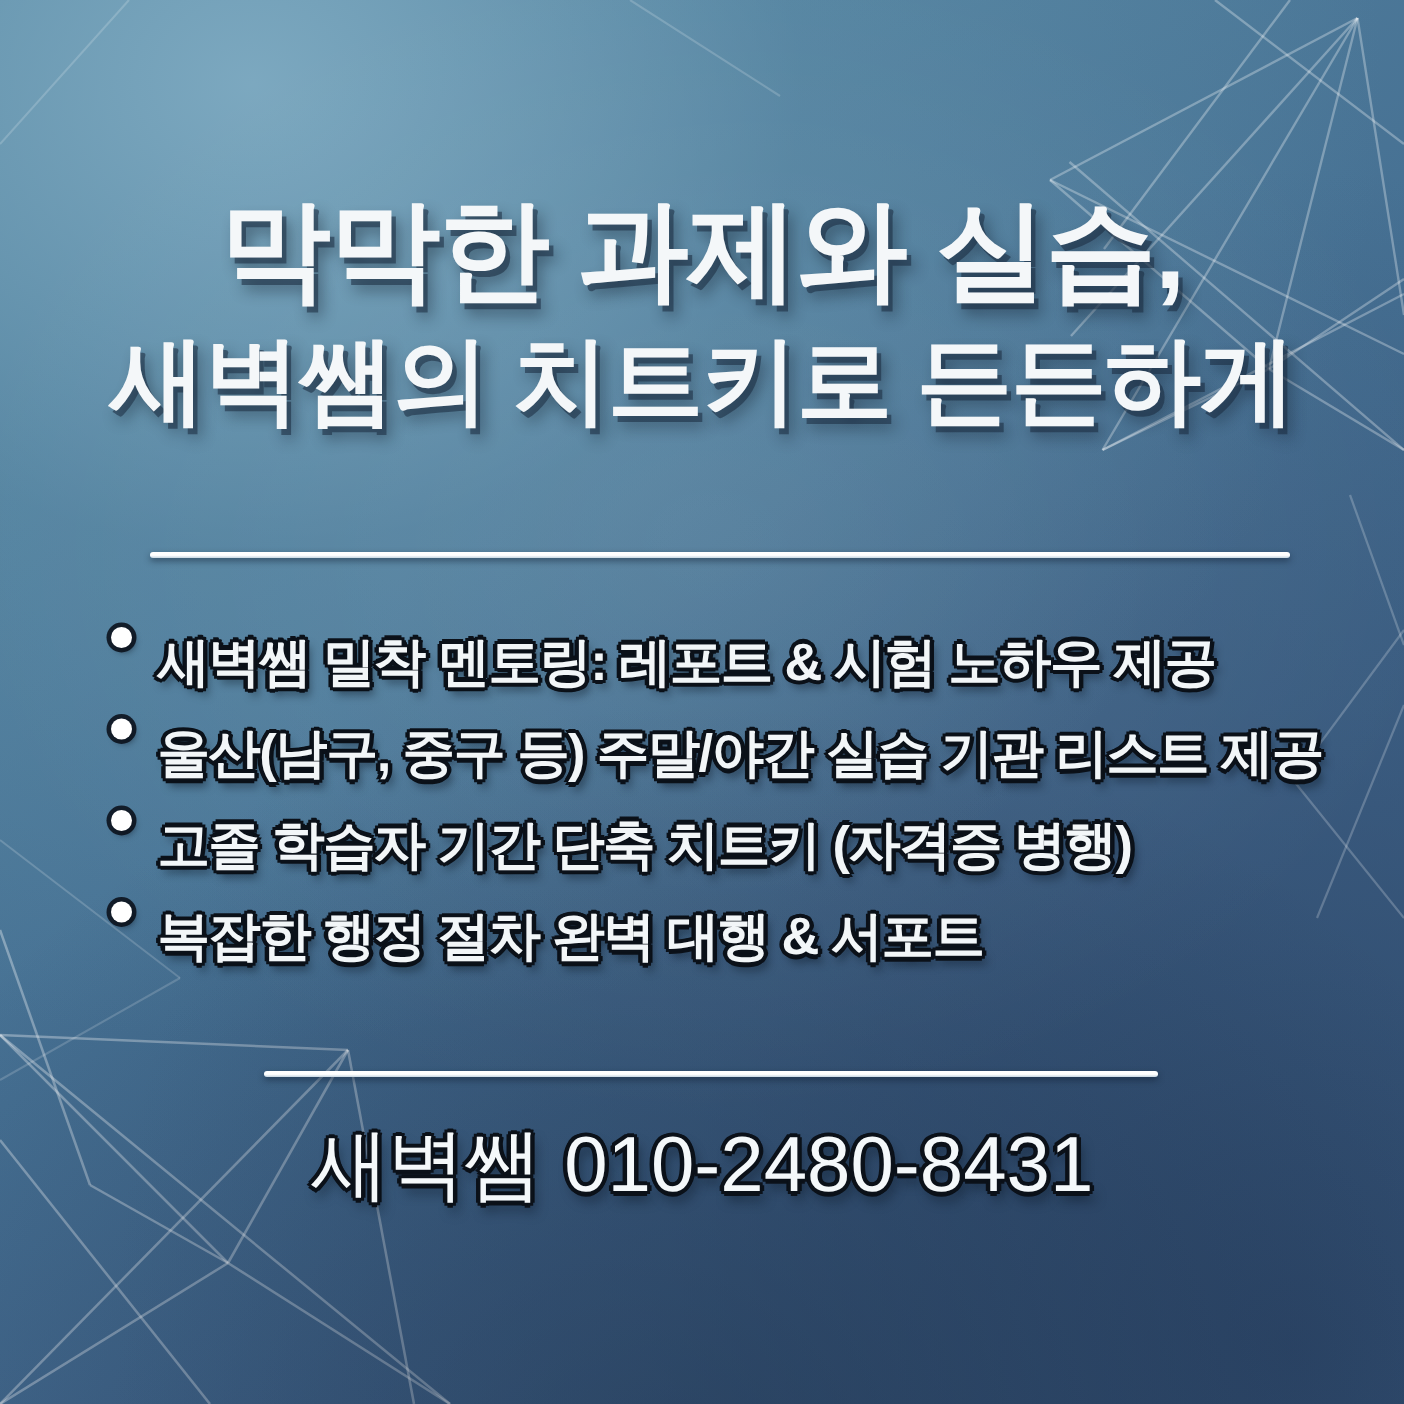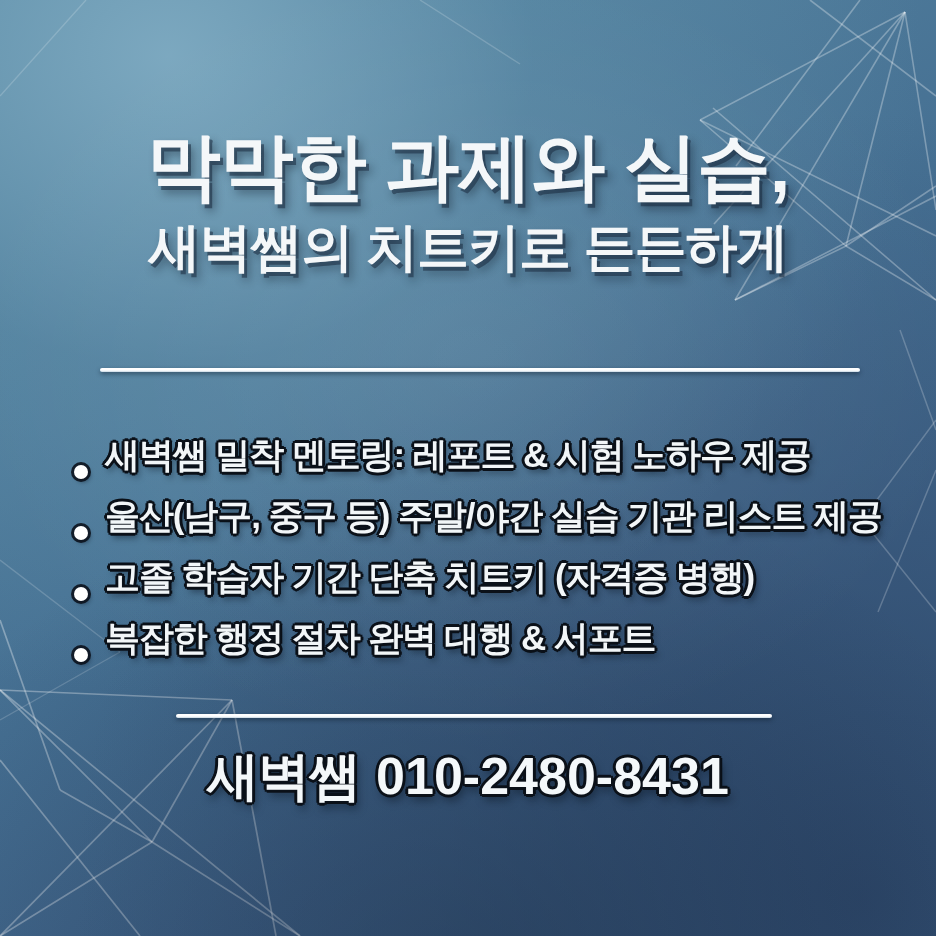--- a/index.html
+++ b/index.html
@@ -36,35 +36,35 @@
   #headline .hl{
     display:block;
     color:#f4f7f9;
     font-size:74px;
     font-weight:700;
     letter-spacing:-1px;
     text-shadow:
       3px 4px 0 rgba(26,42,62,.55),
       5px 7px 10px rgba(14,24,38,.45);
   }
-  #headline .hl2{font-size:52px;margin-top:14px;}
+  #headline .hl2{font-size:64px;margin-top:14px;}
 
   
   .divider{
     position:absolute;height:4px;border-radius:2px;
     background:linear-gradient(to bottom,#ffffff 0%,#ffffff 55%,#c6d6e2 100%);
     box-shadow:0 2px 4px rgba(14,26,44,.5);
   }
   #divider-top{left:100px;width:760px;top:368px;}
   #divider-bottom{left:176px;width:596px;top:714px;}
 
   
   #bullets{position:absolute;left:72px;top:418px;width:850px;}
   .bullet-row{
-    display:flex;align-items:flex-end;
+    display:flex;align-items:flex-start;
     height:61px;
   }
   .bullet-dot{
     flex:0 0 auto;
     width:14px;height:14px;border-radius:50%;
     background:#ffffff;
     margin-right:17px;margin-left:2px;
     box-shadow:
       0 0 0 3px rgba(10,16,26,.88),
       2px 3px 4px rgba(10,18,30,.5);
@@ -86,21 +86,21 @@
 
   
   #contact{
     position:absolute;left:0;right:0;top:742px;
     text-align:center;
   }
   #contact .line{
     display:inline-block;
     color:#f4f8fa;
     font-size:52px;
-    font-weight:700;
+    font-weight:400;
     letter-spacing:-1px;
     text-shadow:
       -2px -2px 0 #0b1119, 2px -2px 0 #0b1119,
       -2px  2px 0 #0b1119, 2px  2px 0 #0b1119,
       -3px  0   0 #0b1119, 3px  0   0 #0b1119,
        0   -3px 0 #0b1119, 0    3px 0 #0b1119,
        3px  6px 8px rgba(8,16,28,.55);
   }
   #contact .brand{margin-right:16px;}
   #contact .phone{letter-spacing:0px;text-align:right;}

